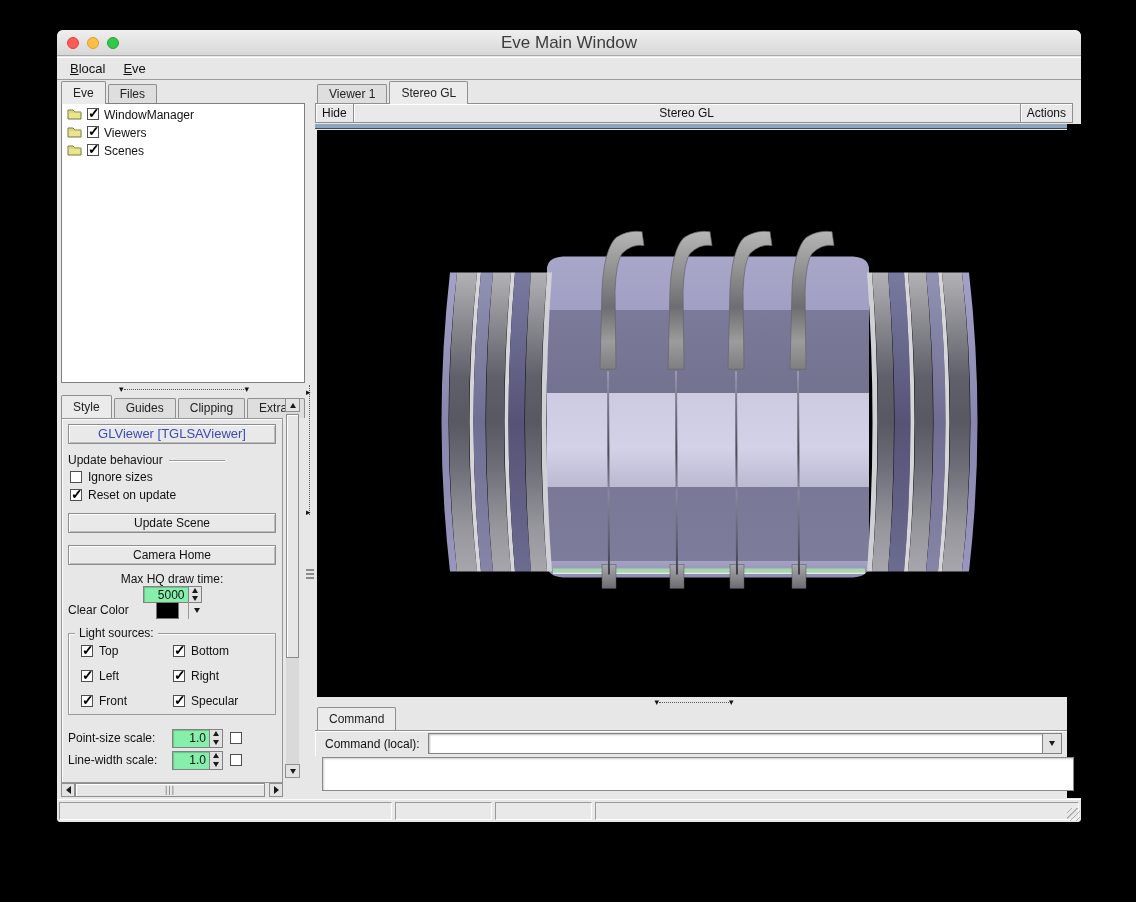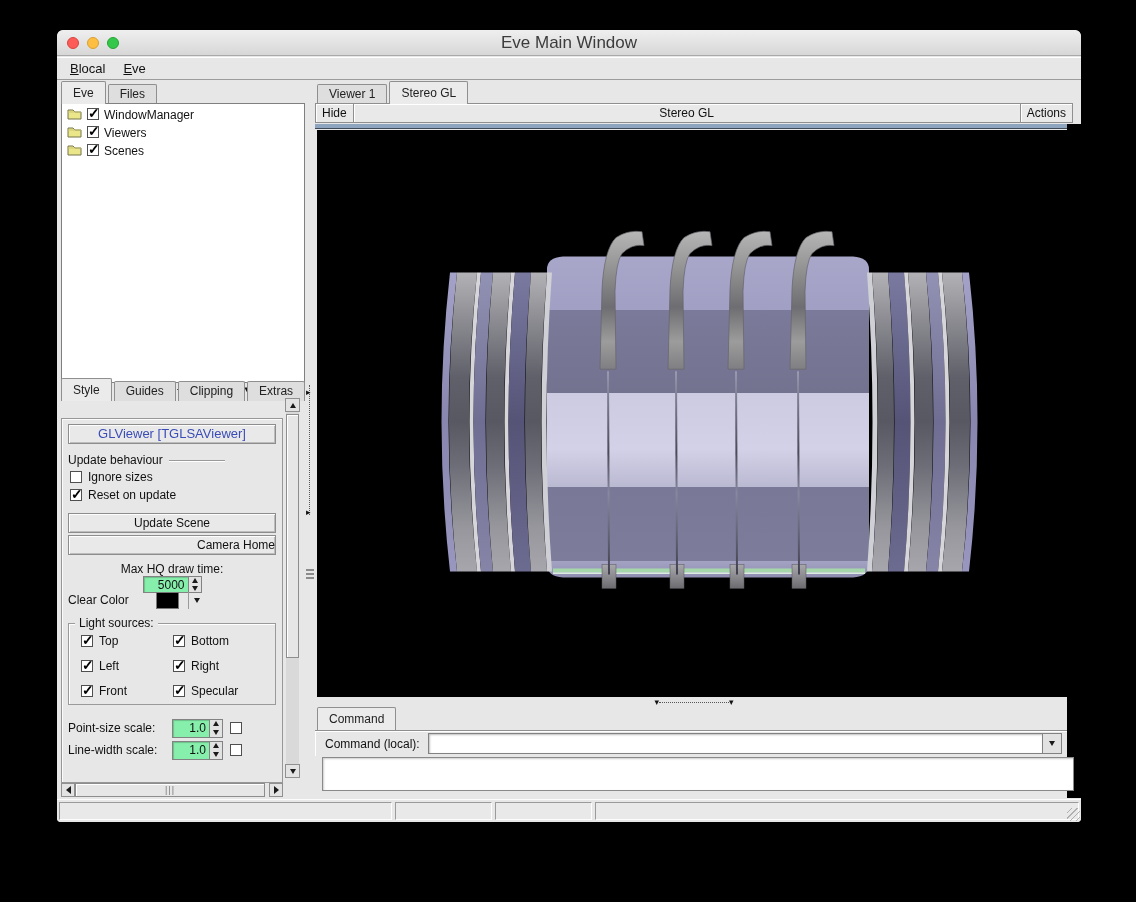--- a/index.html
+++ b/index.html
@@ -173,21 +173,21 @@
       <span>Scenes</span>
     </div>
   </div>
 
   <div class="hsplit" style="left:62px; top:355px; width:130px;">
     <span class="chev">▾</span>
     <span class="dotline" style="flex:1"></span>
     <span class="chev">▾</span>
   </div>
 
-  <div class="tabrow" style="left:4px; top:348px;">
+  <div class="tabrow" style="left:4px; top:365px;">
     <div class="tab active">Style</div>
     <div class="tab">Guides</div>
     <div class="tab">Clipping</div>
     <div class="tab">Extras</div>
   </div>
 
   <div class="stylebox">
     <div class="btn glv-btn">GLViewer [TGLSAViewer]</div>
 
     <div class="sect">
@@ -197,21 +197,21 @@
     <div class="cbrow">
       <span class="cb"></span>
       <span>Ignore sizes</span>
     </div>
     <div class="cbrow">
       <span class="cb checked"></span>
       <span>Reset on update</span>
     </div>
 
     <div class="btn wbtn" style="margin-top:9px;">Update Scene</div>
-    <div class="btn wbtn" style="margin-top:2px;text-align:right;">Camera Home</div>
+    <div class="btn wbtn" style="margin-top:12px;">Camera Home</div>
 
     <div class="frow" style="margin-top:7px;flex-direction:column;">
       <span class="lbl">Max HQ draw time:</span>
       <span class="spin">
         <span class="val">5000</span>
         <span class="ud">
               <div>
                 <span class="tri-up"></span>
               </div>
               <div>

